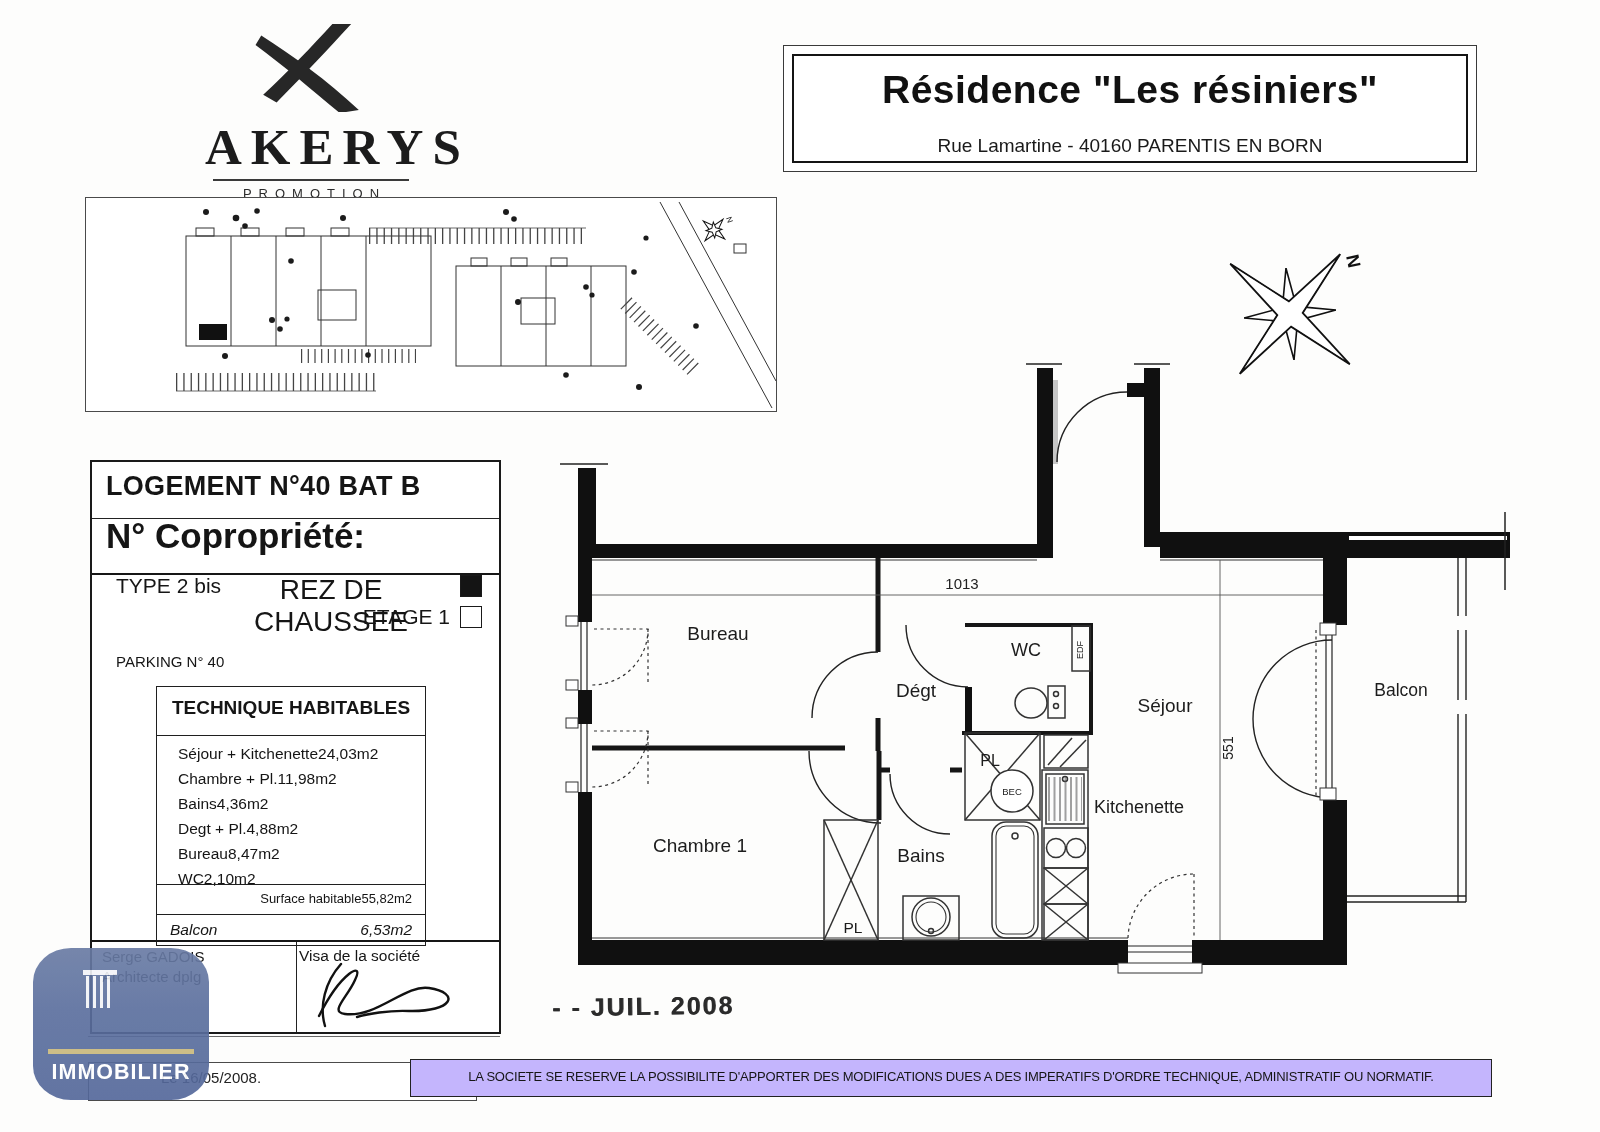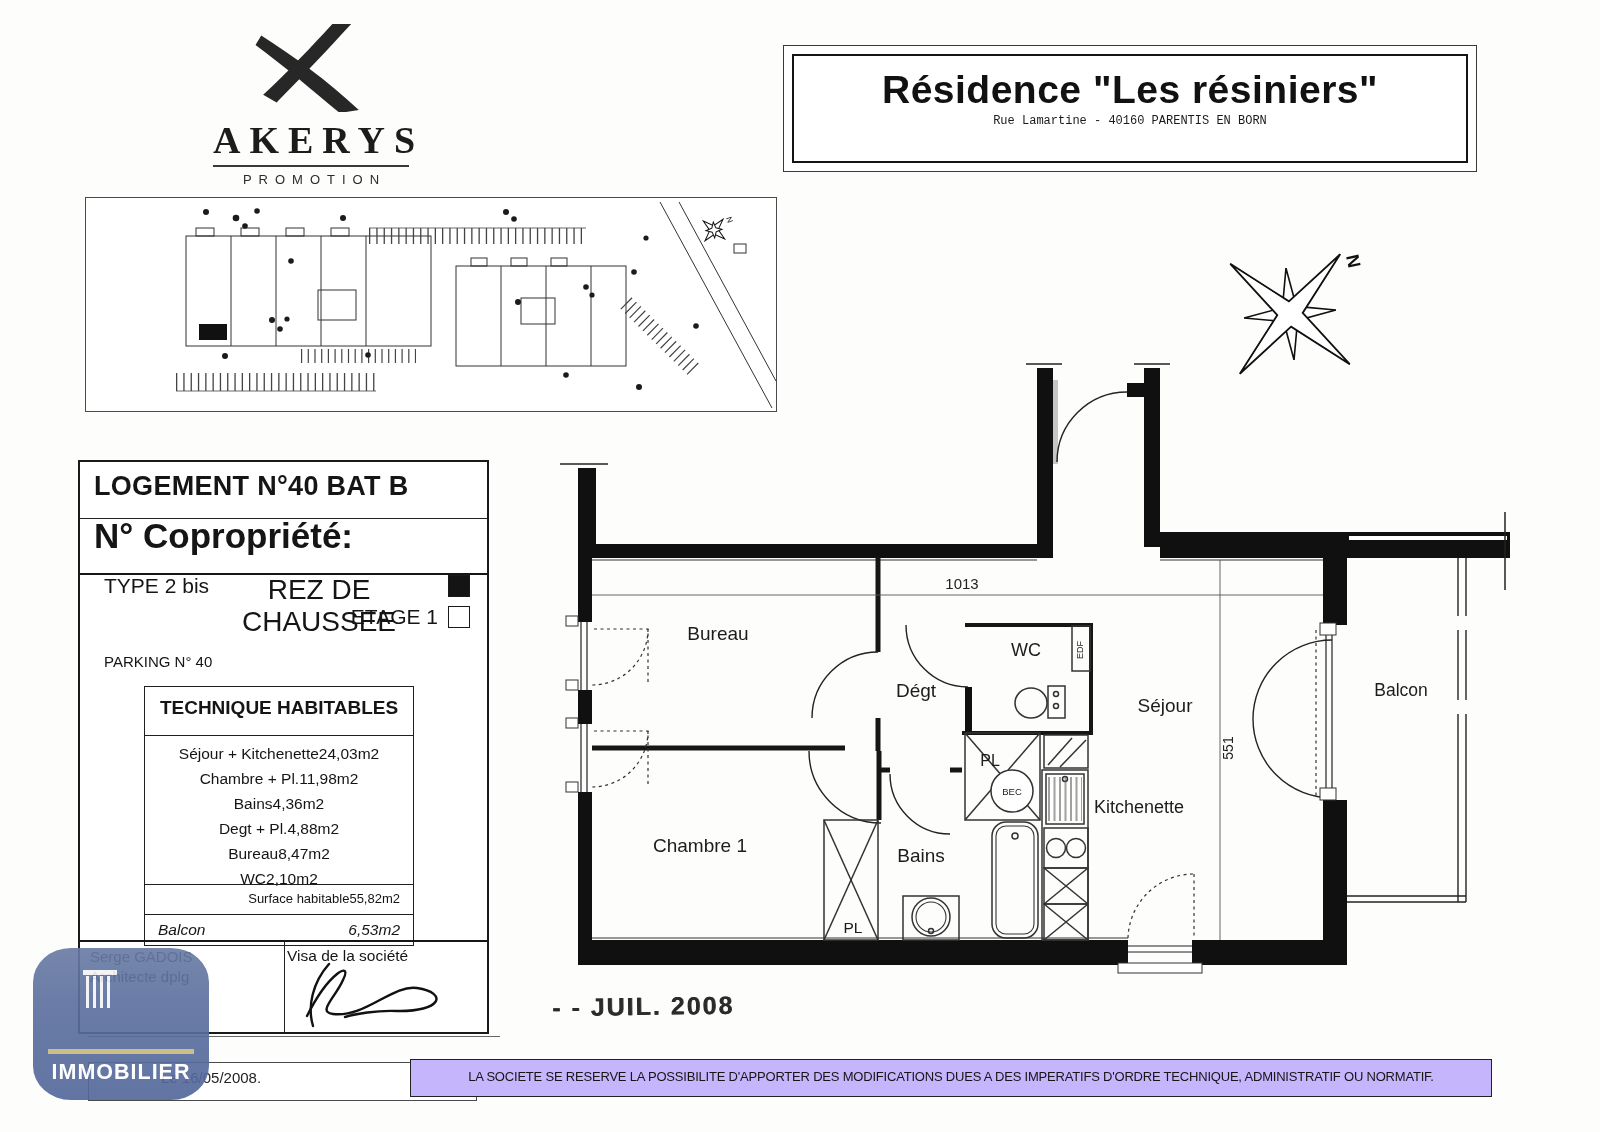--- a/index.html
+++ b/index.html
@@ -2,52 +2,52 @@
 <html><head>
 <meta charset="utf-8">
 <style>
   html,body{margin:0;padding:0;background:#e8e8e8;}
   #page{position:relative;width:1600px;height:1132px;background:#fdfdfc;overflow:hidden;
         font-family:"Liberation Sans",sans-serif;color:#151515;}
   .abs{position:absolute;}
 
   
   .akerys{left:205px;top:24px;width:212px;text-align:center;}
-  .akerys-name{font-family:"Liberation Serif",serif;font-size:38px;font-weight:600;
-               letter-spacing:9px;margin-right:-9px;color:#1c1c1c;margin-top:2px;margin-left:6px;}
+  .akerys-name{font-family:"Liberation Serif",serif;font-size:51px;font-weight:600;
+               letter-spacing:9px;margin-right:-9px;color:#1c1c1c;margin-top:2px;}
   .akerys-rule{width:196px;border-top:2px solid #3a3a3a;margin:3px auto 5px auto;}
   .akerys-sub{font-size:13px;letter-spacing:7px;margin-right:-7px;color:#2b2b2b;font-weight:500;}
 
   
   .titlebox{left:783px;top:45px;width:692px;height:125px;border:1.5px solid #3a3a3a;background:#fff;}
   .titlebox-inner{position:absolute;left:8px;top:8px;right:8px;bottom:8px;border:2.5px solid #141414;text-align:center;}
   .res-title{font-size:39px;font-weight:bold;margin-top:12px;letter-spacing:0.5px;color:#111;}
-  .res-addr{font-size:12px;margin-top:2px;color:#1a1a1a;font-family:Liberation Mono, monospace;}
+  .res-addr{font-size:19px;margin-top:23px;color:#1a1a1a;}
 
   
   .siteplan{left:85px;top:197px;width:690px;height:213px;border:1.3px solid #4a4a4a;background:#fff;}
 
   
-  .infobox{left:78px;top:460px;width:407px;height:570px;border:2px solid #1a1a1a;background:#fff;}
+  .infobox{left:90px;top:460px;width:407px;height:570px;border:2px solid #1a1a1a;background:#fff;}
   .ib-row1{position:absolute;top:0;left:0;right:0;height:47px;border-bottom:1.5px solid #222;
            font-size:27px;font-weight:bold;padding:9px 0 0 14px;letter-spacing:0.3px;}
   .ib-row2{position:absolute;top:48px;left:0;right:0;height:45px;border-bottom:2.2px solid #161616;
            font-size:35px;font-weight:bold;padding:6px 0 12px 14px;}
   .ib-type{position:absolute;top:112px;left:24px;font-size:21px;font-weight:500;}
   .ib-opt1{position:absolute;top:112px;left:120px;width:238px;text-align:center;font-size:28px;font-weight:500;}
   .ib-opt2{position:absolute;top:143px;left:120px;width:238px;text-align:right;font-size:21px;font-weight:500;}
   .sq{position:absolute;width:20px;height:20px;border:1.8px solid #1a1a1a;}
   .sq.filled{background:#141414;}
   .ib-parking{position:absolute;top:191px;left:24px;font-size:15px;font-weight:500;}
 
   .surfbox{position:absolute;top:224px;left:64px;width:268px;height:258px;border:1.6px solid #1f1f1f;}
   .surf-head{height:38px;border-bottom:1.6px solid #1f1f1f;text-align:center;font-weight:bold;
              font-size:19px;padding-top:10px;}
   .surf-rows{padding:9px 13px 0 13px;}
-  .srow{display:flex;justify-content:center;font-size:15.5px;height:25px;}
+  .srow{display:flex;justify-content:flex-start;font-size:15.5px;height:25px;margin-left:8px;}
   .surf-total{position:absolute;top:197px;left:0;right:0;border-top:1.6px solid #1f1f1f;
               display:flex;justify-content:flex-end;padding:6px 13px 0 13px;font-size:13px;height:24px;}
   .surf-balcon{position:absolute;top:227px;left:0;right:0;border-top:1.6px solid #1f1f1f;
               display:flex;justify-content:space-between;padding:6px 13px 0 13px;font-size:15.5px;
               font-style:italic;}
   .sig{position:absolute;top:478px;left:0;right:0;bottom:0;border-top:2px solid #161616;}
   .sig-left{position:absolute;left:0;top:0;width:194px;bottom:0;border-right:1.5px solid #222;
             padding:5px 0 0 10px;font-size:15px;line-height:20px;}
   .sig-right{position:absolute;left:195px;right:0;top:0;bottom:0;padding:5px 0 0 12px;font-size:15.5px;}
   .sig-svg{position:absolute;left:14px;top:14px;}

